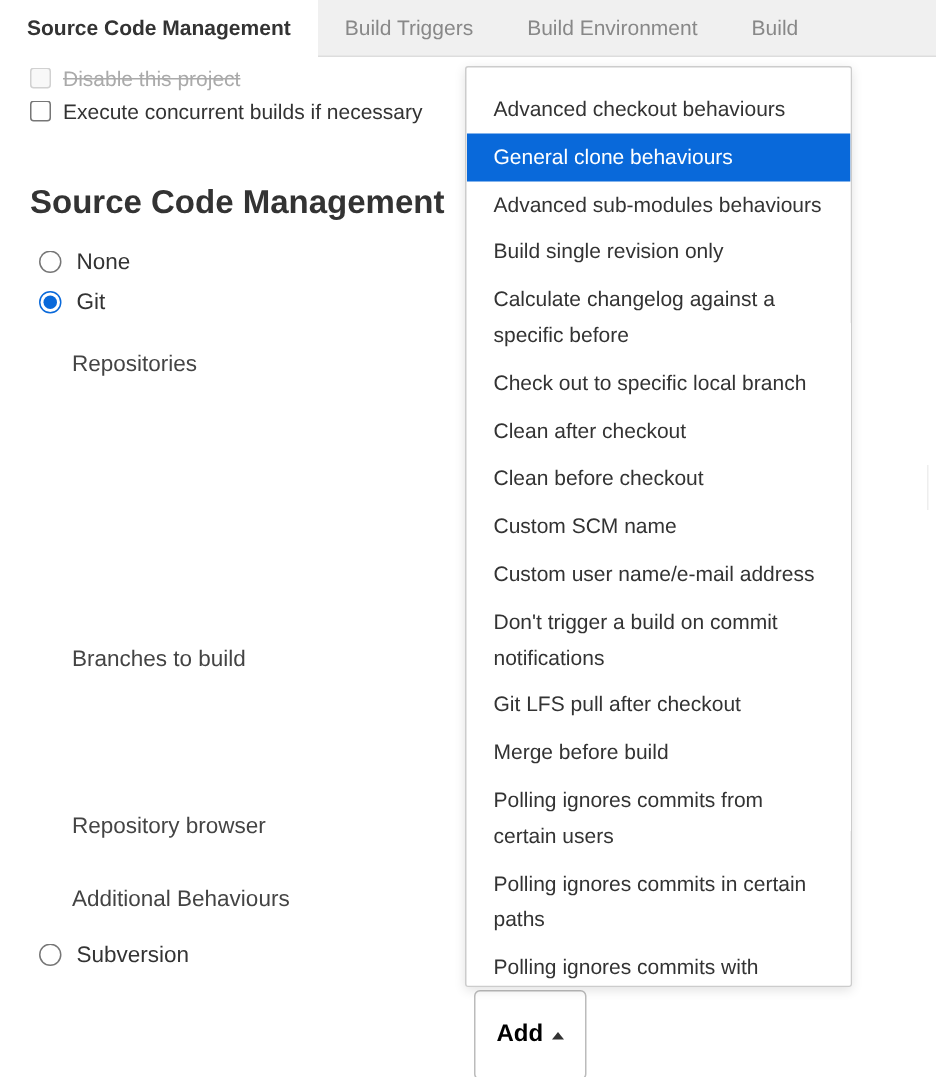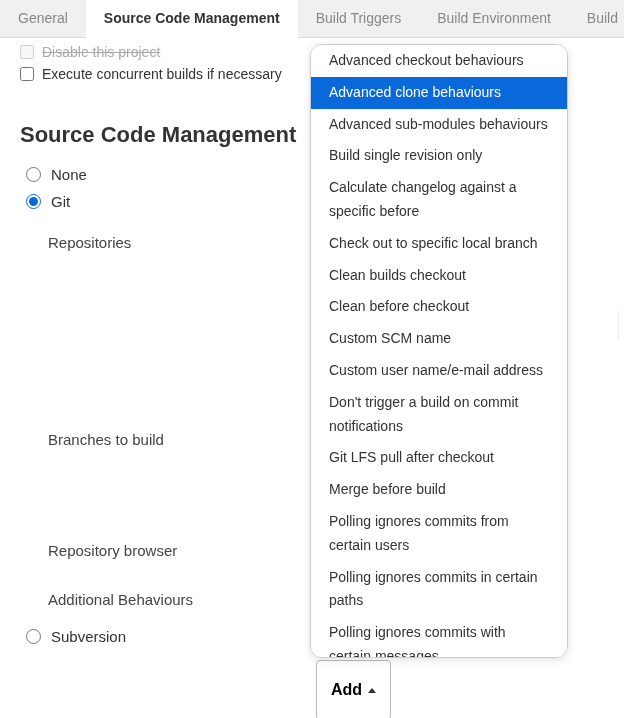--- a/index.html
+++ b/index.html
@@ -105,23 +105,23 @@
       border-right: 4px solid transparent;
       border-bottom: 5px solid #333;
     }
     .dropdown {
       position: absolute;
       left: 310px;
       top: 44px;
       width: 258px;
       background: #fff;
       border: 1px solid #ccc;
-      border-radius: 12px;
+      border-radius: 2px;
       box-shadow: 0 2px 8px rgba(0,0,0,0.12);
-      padding: 0 0;
+      padding: 12px 0;
       z-index: 100;
       max-height: 614px;
       overflow-y: auto;
     }
     .dropdown-item {
       padding: 4px 18px;
       font-size: 14px;
       color: #333;
       cursor: pointer;
       line-height: 1.7;
@@ -136,21 +136,20 @@
       top: 310px;
       width: 6px;
       height: 30px;
       border-left: 1px solid #eee;
     }
   </style>
 </head>
 <body>
 
 <div class="tabs">
-  <div class="tab">General</div>
   <div class="tab active">Source Code Management</div>
   <div class="tab">Build Triggers</div>
   <div class="tab">Build Environment</div>
   <div class="tab">Build</div>
 </div>
 
 <div class="content">
   <div class="checkbox-row disabled-row">
     <input type="checkbox" disabled="" style="">
     <span>Disable this project</span>
@@ -186,26 +185,26 @@
 
 <div class="add-button-wrap">
   <button class="add-button">
     <span>Add</span>
     <span class="caret-up"></span>
   </button>
 </div>
 
 <div class="dropdown" id="dropdown">
     <div class="dropdown-item">Advanced checkout behaviours</div>
-    <div class="dropdown-item selected">Advanced clone behaviours</div>
+    <div class="dropdown-item selected">General clone behaviours</div>
     <div class="dropdown-item">Advanced sub-modules behaviours</div>
     <div class="dropdown-item">Build single revision only</div>
     <div class="dropdown-item">Calculate changelog against a specific before</div>
     <div class="dropdown-item">Check out to specific local branch</div>
-    <div class="dropdown-item">Clean builds checkout</div>
+    <div class="dropdown-item">Clean after checkout</div>
     <div class="dropdown-item">Clean before checkout</div>
     <div class="dropdown-item">Custom SCM name</div>
     <div class="dropdown-item">Custom user name/e-mail address</div>
     <div class="dropdown-item">Don't trigger a build on commit notifications</div>
     <div class="dropdown-item">Git LFS pull after checkout</div>
     <div class="dropdown-item">Merge before build</div>
     <div class="dropdown-item">Polling ignores commits from certain users</div>
     <div class="dropdown-item">Polling ignores commits in certain paths</div>
     <div class="dropdown-item">Polling ignores commits with certain messages</div>
   </div>

